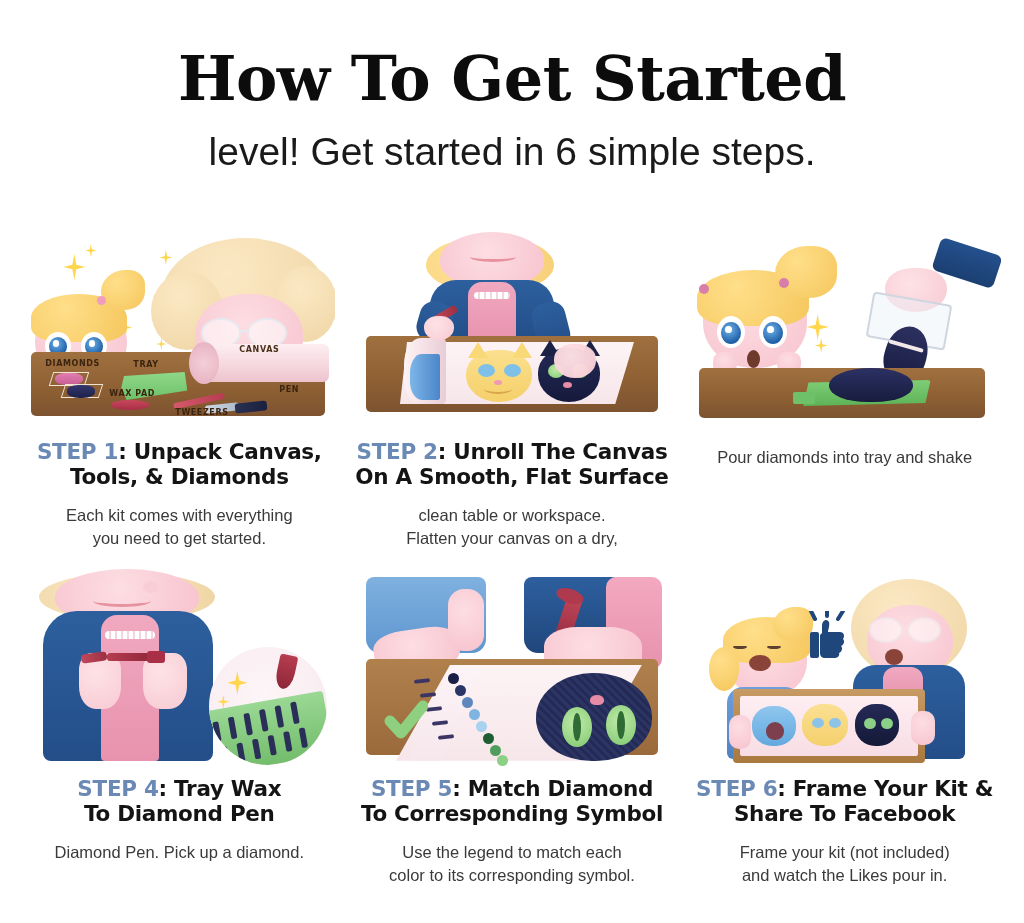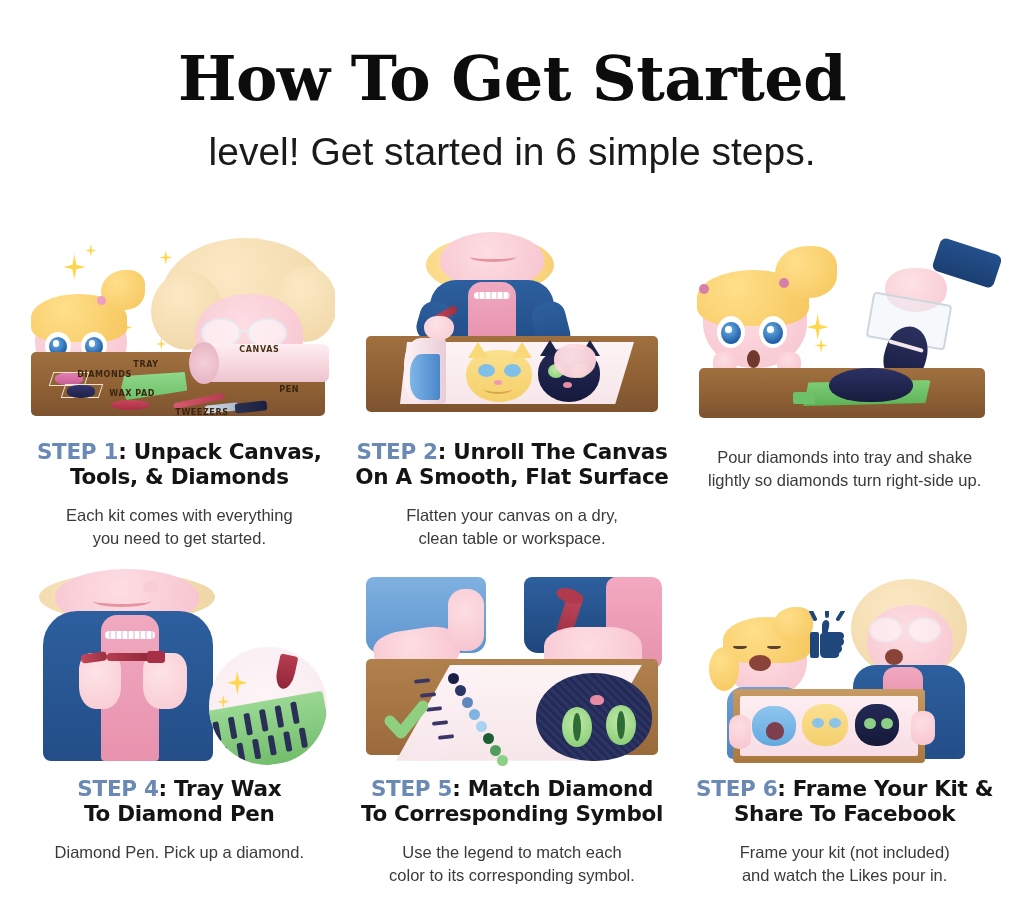--- a/index.html
+++ b/index.html
@@ -328,21 +328,21 @@
 
         <div class="tray-green" style="left:98px;top:140px;width:66px;height:28px;"></div>
 
         <div class="waxpad" style="left:88px;top:168px;width:38px;height:10px;"></div>
 
         <div class="pen-red" style="left:150px;top:166px;width:52px;height:6px;transform:rotate(-12deg);"></div>
 
         <div class="tweezer" style="left:182px;top:172px;width:34px;height:8px;background:linear-gradient(90deg,#cfd9e4,#aab9c9);transform:rotate(-6deg);"></div>
         <div class="tweezer" style="left:212px;top:170px;width:32px;height:10px;background:linear-gradient(90deg,#2a3050,#1b2040);transform:rotate(-6deg);"></div>
 
-        <div class="tiny-label" style="left:22px;top:138px;margin-left:32px;">DIAMONDS</div>
+        <div class="tiny-label" style="left:22px;top:127px;">DIAMONDS</div>
         <div class="tiny-label" style="left:110px;top:128px;">TRAY</div>
         <div class="tiny-label" style="left:216px;top:113px;color:#4a3118;">CANVAS</div>
         <div class="tiny-label" style="left:86px;top:157px;">WAX PAD</div>
         <div class="tiny-label" style="left:152px;top:176px;">TWEEZERS</div>
         <div class="tiny-label" style="left:256px;top:153px;">PEN</div>
       </div>
 
       <div class="step-heading">
         <span class="step-num">STEP 1</span><span>:</span>
         <span>Unpack Canvas,</span><br>
@@ -395,22 +395,22 @@
 
         <div class="hand" style="left:198px;top:112px;width:42px;height:34px;border-radius:44% 44% 50% 50%;opacity:.97;"></div>
       </div>
 
       <div class="step-heading">
         <span class="step-num">STEP 2</span><span>:</span>
         <span>Unroll The Canvas</span><br>
         <span>On A Smooth, Flat Surface</span>
       </div>
       <div class="step-desc">
+        <span class="d-line">clean table or workspace.</span>
         <span class="d-line">Flatten your canvas on a dry,</span>
-        <span class="d-line">clean table or workspace.</span>
       </div>
     </div>
 
     <div class="step-card">
       <div class="illustration">
 
         <div class="blob skin" style="left:14px;top:42px;width:104px;height:94px;border-radius:48%;"></div>
         <div class="blob hair-blond" style="left:8px;top:38px;width:112px;height:56px;border-radius:52% 52% 34% 34%;"></div>
         <div class="shape hair-blond" style="left:86px;top:14px;width:62px;height:52px;border-radius:58% 42% 48% 52%;"></div>
         <div class="shape" style="left:10px;top:52px;width:10px;height:10px;border-radius:50%;background:#d77fa8;"></div>
@@ -435,21 +435,20 @@
 
         <div class="table-top" style="left:10px;top:136px;width:286px;height:50px;"></div>
 
         <div class="grooved-tray" style="left:112px;top:148px;width:130px;height:26px;clip-path:polygon(6% 10%,100% 0,96% 88%,2% 100%);"></div>
         <div class="shape" style="left:140px;top:136px;width:84px;height:34px;border-radius:50% 50% 46% 46%;background:linear-gradient(180deg,#2b3163,#171c3e);"></div>
         <div class="shape" style="left:104px;top:160px;width:22px;height:12px;background:#6ec169;border-radius:2px;"></div>
       </div>
 
       <div class="step-desc">
         <span class="d-line">Pour diamonds into tray and shake</span>
-        <span class="d-line">lightly so diamonds turn right-side up.</span>
       </div>
     </div>
 
     <div class="step-card">
       <div class="illustration">
 
         <div class="blob hair-cream" style="left:16px;top:4px;width:176px;height:48px;"></div>
         <div class="blob skin" style="left:32px;top:0px;width:144px;height:56px;border-radius:50% 50% 46% 46%;"></div>
         <div class="shape" style="left:70px;top:26px;width:58px;height:12px;border-bottom:3px solid #e8929f;border-radius:0 0 50% 50%;"></div>
         <div class="shape" style="left:120px;top:12px;width:16px;height:12px;border-radius:50%;background:#f9cdd6;"></div>

